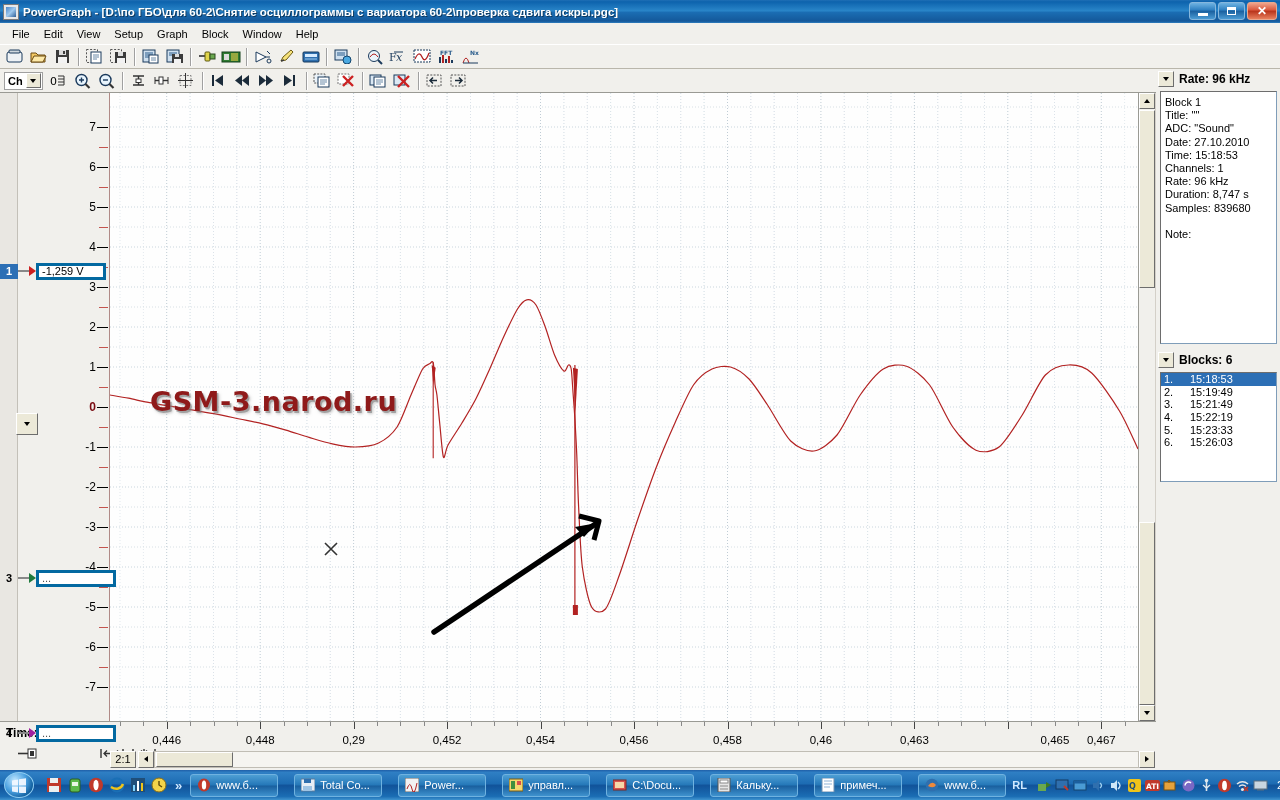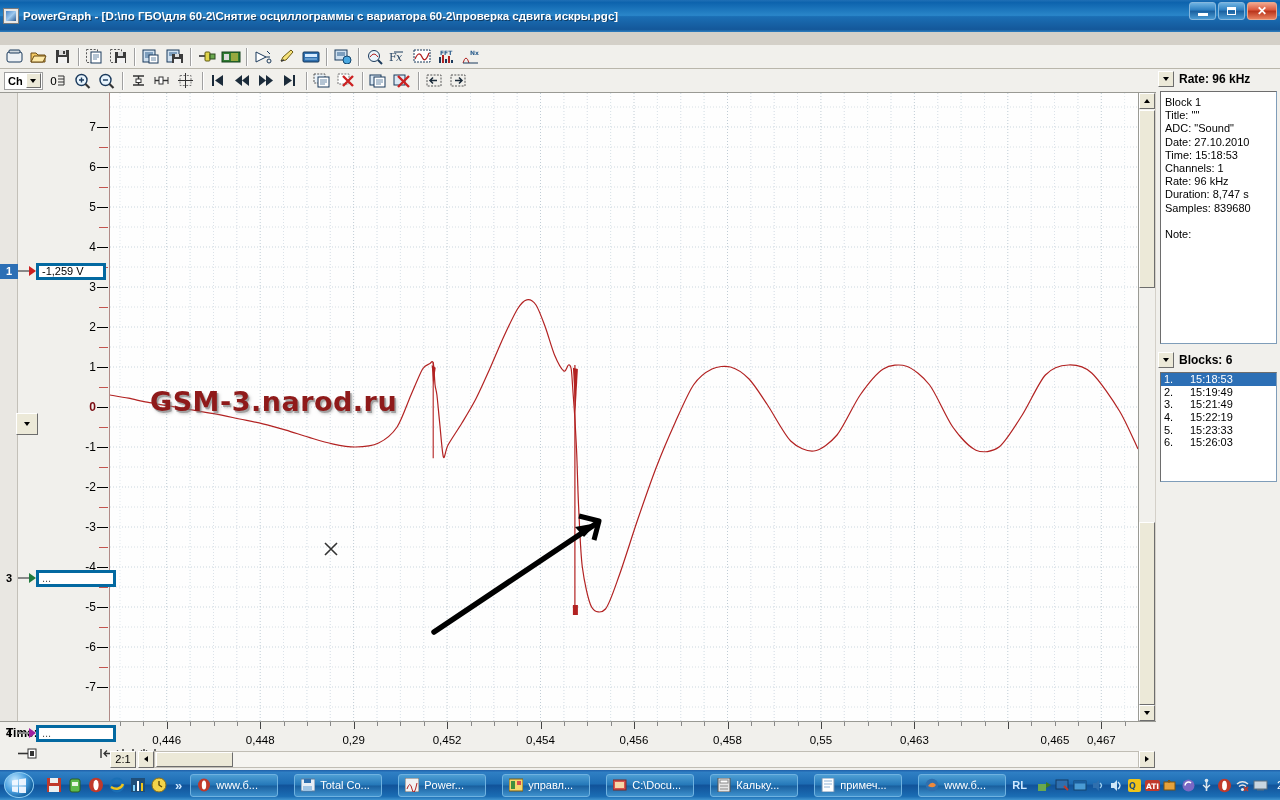--- a/index.html
+++ b/index.html
@@ -8,21 +8,21 @@
     width: 1280px; height: 800px;
     overflow: hidden;
     font-family: "Liberation Sans", sans-serif;
     font-size: 11px;
     background: #d4d0c8;
   }
   #app { position: relative; width: 1280px; height: 800px; }
 
   
   #titlebar {
-    position: absolute; left: 0; top: 0; width: 1280px; height: 32px;
+    position: absolute; left: 0; top: 0; width: 1280px; height: 23px;
     background: linear-gradient(to bottom, #1f6fb5 0%, #0d63ad 8%, #2a86c9 48%, #1b6eb4 52%, #14589a 92%, #2f7fc0 100%);
     display: flex; align-items: center;
     color: #fff;
   }
   #titlebar .ticon {
     width: 16px; height: 16px; margin: 0 4px 0 3px;
     background: #e8e8e8; border: 1px solid #7a7a7a;
     position: relative; flex: none;
   }
   #titlebar .ticon:before {
@@ -280,20 +280,30 @@
         </div>
       <div class="wb">
           <i class="glyph-max"></i>
         </div>
       <div class="wb close">
           <span class="glyph-close">✕</span>
         </div>
     </div>
   </div>
 
+  <div id="menubar">
+    <div class="mi">File</div>
+    <div class="mi">Edit</div>
+    <div class="mi">View</div>
+    <div class="mi">Setup</div>
+    <div class="mi">Graph</div>
+    <div class="mi">Block</div>
+    <div class="mi">Window</div>
+    <div class="mi">Help</div>
+  </div>
 
   <div class="toolbar" id="toolbar1">
     <div class="tb">
         <svg width="17" height="15">
           <rect x="1" y="3" width="15" height="10" rx="2" fill="#eef2f5" stroke="#1b3a5c"></rect>
           <rect x="3" y="1" width="11" height="3" rx="1" fill="#cfd8de" stroke="#1b3a5c"></rect>
         </svg>
       </div>
     <div class="tb">
         <svg width="17" height="14">
@@ -892,21 +902,21 @@
         <div class="xt min" style="left:453.9px"></div>
         <div class="xt" style="left:617.5px"></div>
         <div class="xlbl" style="left:617.5px">0,458</div>
         <div class="xt min" style="left:640.8px"></div>
         <div class="xt min" style="left:594.1px"></div>
         <div class="xt min" style="left:664.2px"></div>
         <div class="xt min" style="left:570.7px"></div>
         <div class="xt min" style="left:687.5px"></div>
         <div class="xt min" style="left:547.4px"></div>
         <div class="xt" style="left:710.9px"></div>
-        <div class="xlbl" style="left:710.9px">0,55</div>
+        <div class="xlbl" style="left:710.9px">0,46</div>
         <div class="xt min" style="left:734.3px"></div>
         <div class="xt min" style="left:687.5px"></div>
         <div class="xt min" style="left:757.6px"></div>
         <div class="xt min" style="left:664.2px"></div>
         <div class="xt min" style="left:781.0px"></div>
         <div class="xt min" style="left:640.8px"></div>
         <div class="xt" style="left:804.4px"></div>
         <div class="xlbl" style="left:804.4px">0,463</div>
         <div class="xt min" style="left:827.7px"></div>
         <div class="xt min" style="left:781.0px"></div>

